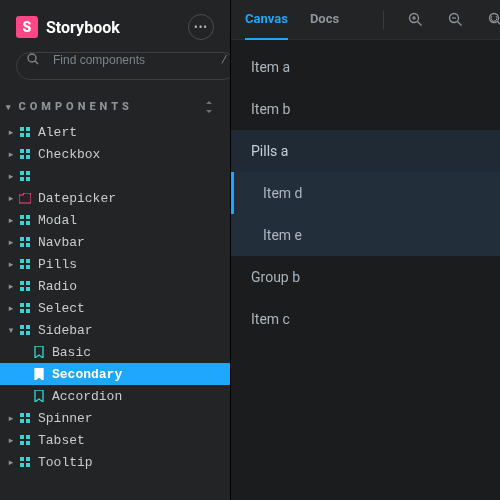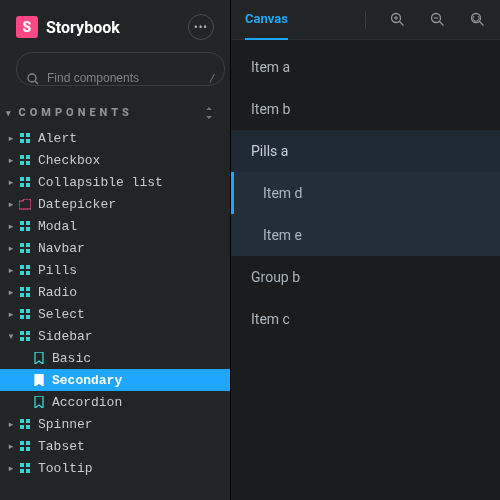--- a/index.html
+++ b/index.html
@@ -51,26 +51,26 @@
     display: flex; align-items: center; justify-content: center;
     color: #aab0b4; cursor: pointer;
     letter-spacing: 1px; font-size: 10px; font-weight: 700;
   }
 
   .sb-search-row {
     padding: 0 16px 14px 16px;
     display: flex; gap: 6px; align-items: center;
   }
   .sb-search {
-    flex: 1; height: 34px;
+    flex: 1; height: 28px;
     border: 1px solid #3c3f42;
     border-radius: 16px;
     background: transparent;
-    display: flex; align-items: flex-end;
-    padding: 0 10px; gap: 8px;
+    display: flex; align-items: flex-start;
+    padding: 0 10px; gap: 14px;
     color: #7d848a;
   }
   .sb-search input {
     background: transparent; border: none; outline: none;
     color: #c9cdcf; font-size: 12px; flex: 1;
   }
   .sb-search input::placeholder { color: #7d848a; }
   .sb-search .slash {
     color: #7d848a; font-size: 11px; font-style: italic;
   }
@@ -233,21 +233,20 @@
       <div class="tree-row">
         <span class="caret">▸</span>
         <span class="ticon">
           <svg width="12" height="12" viewBox="0 0 12 12">
             <rect x="1" y="1" width="4" height="4" fill="#37d5d3"></rect>
             <rect x="7" y="1" width="4" height="4" fill="#37d5d3"></rect>
             <rect x="1" y="7" width="4" height="4" fill="#37d5d3"></rect>
             <rect x="7" y="7" width="4" height="4" fill="#37d5d3"></rect>
           </svg>
         </span>
-        <span class="label">Collapsible list</span>
       </div>
       <div class="tree-row">
         <span class="caret">▸</span>
         <span class="ticon">
           <svg width="12" height="11" viewBox="0 0 12 11">
             <path d="M0 2 L4 2 L5 0 L11 0 L12 2 L12 10 L0 10 Z" fill="none" stroke="#ff4785" stroke-width="1.2"></path>
           </svg>
         </span>
         <span class="label">Datepicker</span>
       </div>
@@ -384,20 +383,21 @@
         <span class="label">Tooltip</span>
       </div>
     </div>
 
 </aside>
 
 <main class="canvas">
 
   <div class="toolbar">
     <div class="tb-tab active">Canvas</div>
+    <div class="tb-tab">Docs</div>
     <span class="tb-spacer"></span>
     <span class="tb-sep"></span>
     <span class="tb-icon">
       <svg width="15" height="15" viewBox="0 0 15 15">
           <circle cx="6" cy="6" r="4.5" fill="none" stroke="#8e9499" stroke-width="1.3"></circle>
           <line x1="9.5" y1="9.5" x2="13.5" y2="13.5" stroke="#8e9499" stroke-width="1.3"></line>
           <line x1="4" y1="6" x2="8" y2="6" stroke="#8e9499" stroke-width="1.2"></line>
           <line x1="6" y1="4" x2="6" y2="8" stroke="#8e9499" stroke-width="1.2"></line>
         </svg>
     </span>

